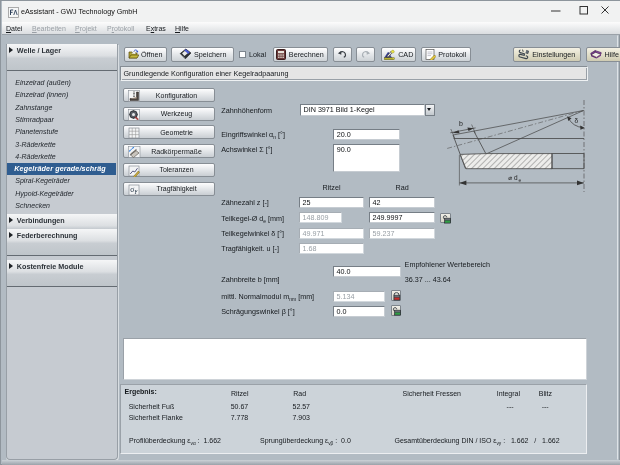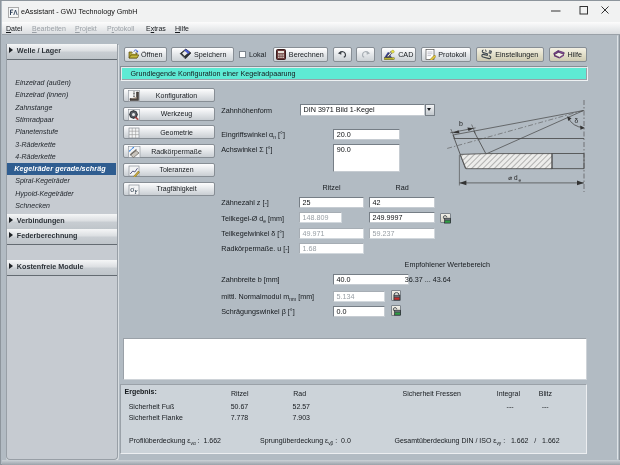--- a/index.html
+++ b/index.html
@@ -17,45 +17,45 @@
 .menuitem { position:absolute; top:23.5px; font-size:7px; color:#15191d; }
 .menuitem.dis { color:#9aa0a6; }
 .menuitem u { text-decoration:underline; }
 
 #outer { left:114px; top:34px; width:503px; height:425px;
   border:1px solid transparent; border-right-color:#dde2e6; }
 
 #sidebar { left:5px; top:42.5px; width:111.5px; height:416px; background:#c6cbd1;
   border:1px solid #989fa6; border-top-color:#8a9198; border-radius:0 0 4px 4px;
   box-shadow:0 1px 0 #e4e8eb, 1px 1px 0 #d8dde1; }
-.shead { position:absolute; left:5.8px; width:110px; height:16px;
+.shead { position:absolute; left:5.8px; width:110px; height:27px;
   background:linear-gradient(#f5f6f7 0%,#dcdfe2 45%,#c8cdd2 55%,#bfc5ca 100%);
   border-bottom:1px solid #646b72; font-size:7.2px; font-weight:bold; color:#2c3238;
   line-height:13px; }
 .shead .arr { position:absolute; left:2.5px; top:3.4px; width:0; height:0;
   border-top:3.2px solid transparent; border-bottom:3.2px solid transparent; border-left:4.5px solid #1d2125; }
 .shead .lbl { position:absolute; left:10px; }
 #zhead { background:linear-gradient(#b3cfe6 0%,#6f9dc8 55%,#4d80ae 100%);
   border-bottom:1px solid #33618f; color:#fff; }
 #zhead .arr2 { position:absolute; left:3px; top:4.5px; width:0; height:0;
   border-left:5px solid transparent; border-bottom:5px solid #fff; }
 .sitem { position:absolute; left:6.3px; width:108.5px; height:12px; font-size:7px;
   color:#23282e; line-height:12px; padding-left:8px;font-style:italic; }
 .sitem.sel { background:#2f5d90; color:#fff; font-weight:bold; padding-left:7px; font-size:7.2px; letter-spacing:0.12px; }
 
 .tbtn { position:absolute; top:45.5px; height:15px;
   background:linear-gradient(#ffffff 0%,#e4e7ea 50%,#cdd2d6 100%);
   border:1px solid #878e95; border-radius:2px; font-size:7.2px; color:#15191d;
   display:flex; align-items:center; justify-content:center; gap:2.5px; }
-.tbtn.tan { background:linear-gradient(#f4f1e4 0%,#e2dfca 50%,#cfcbb2 100%); }
-
-#hstrip { left:118.5px; top:64.5px; width:468px; height:15px; background:#5eead4;
+.tbtn.tan { background:linear-gradient(#f4f1e4 0%,#e2dfca 50%,#cfcbb2 100%);margin-left:37px; }
+
+#hstrip { left:118.5px; top:64.5px; width:468px; height:15px; background:#e5e5e5;
   border:1px solid #868d94; border-right-color:#eef1f3; border-bottom-color:#eef1f3;
   box-shadow:inset 1px 1px 0 #e6eaec, inset -1px -1px 0 #99a0a7;
-  font-size:7.2px; line-height:13px; padding-left:10px; color:#15191d; }
+  font-size:7.2px; line-height:13px; padding-left:3px; color:#15191d; }
 
 .lbtn { position:absolute; left:121.5px; width:92px; height:14px;
   background:linear-gradient(#fdfdfe 0%,#e3e6e9 50%,#c9ced3 100%);
   border:1px solid #878e95; border-radius:2px; }
 .lbtn .t { position:absolute; left:17px; top:2.5px; width:72px; text-align:center;
   font-size:7px; color:#15191d; }
 .lbtn svg { position:absolute; left:4px; top:1px; }
 
 .flabel { position:absolute; font-size:7.2px; color:#15191d; }
 .finput { position:absolute; height:11px; background:#fff; border:1px solid #767e86;
@@ -287,27 +287,27 @@
       <rect x="2.6" y="4.2" width="6" height="4.9" fill="#42484e" stroke="#1e2327" stroke-width="0.6"></rect>
       <rect x="3.1" y="6.6" width="5" height="2.1" fill="#2f9e44"></rect>
       <rect x="3.1" y="4.7" width="5" height="0.8" fill="#8d9399"></rect>
     </svg>
   </div>
 
   <div class="flabel" style="left:220.3px;top:227.9px">Teilkegelwinkel δ [°]</div>
   <div class="finput dis" style="left:298px;top:226.5px;width:65px">49.971</div>
   <div class="finput dis" style="left:368px;top:226.5px;width:65.5px">59.237</div>
 
-  <div class="flabel" style="left:220.3px;top:243.4px">Radkörpermaße. u [-]</div>
+  <div class="flabel" style="left:220.3px;top:243.4px">Tragfähigkeit. u [-]</div>
   <div class="finput dis" style="left:298px;top:242px;width:65px">1.68</div>
 
   <div class="flabel" style="left:403.6px;top:258.5px">Empfohlener Wertebereich</div>
 
   <div class="flabel" style="left:220.3px;top:274.4px">Zahnbreite b [mm]</div>
-  <div class="finput" style="left:332px;top:273px;width:76px">40.0</div>
+  <div class="finput" style="left:332px;top:265px;width:68px">40.0</div>
   <div class="flabel" style="left:403.7px;top:274.4px">36.37 ... 43.64</div>
 
   <div class="flabel" style="left:220.3px;top:290.8px">mittl. Normalmodul m<sub>nm</sub> [mm]</div>
   <div class="finput dis" style="left:332px;top:289.5px;width:51.7px">5.134</div>
   <div class="lock" style="left:389.5px;top:289px">
     <svg width="10" height="10" viewBox="0 0 10 10" style="margin-left:0.5px">
       <path d="M2.2 4.4 L2.2 3 C2.2 1.2 6.8 1.2 6.8 3 L6.8 4.4" fill="none" stroke="#4a4f54" stroke-width="1"></path>
       <rect x="1.9" y="4.2" width="6" height="4.9" fill="#42484e" stroke="#1e2327" stroke-width="0.6"></rect>
       <rect x="2.4" y="6.6" width="5" height="2.1" fill="#c82c28"></rect>
       <rect x="2.4" y="4.7" width="5" height="0.8" fill="#8d9399"></rect>

